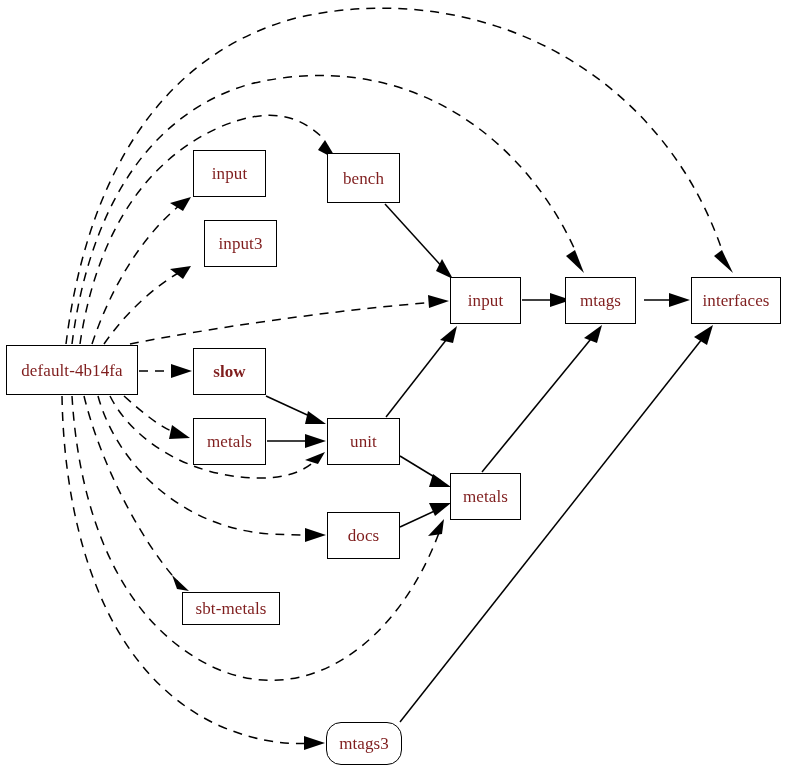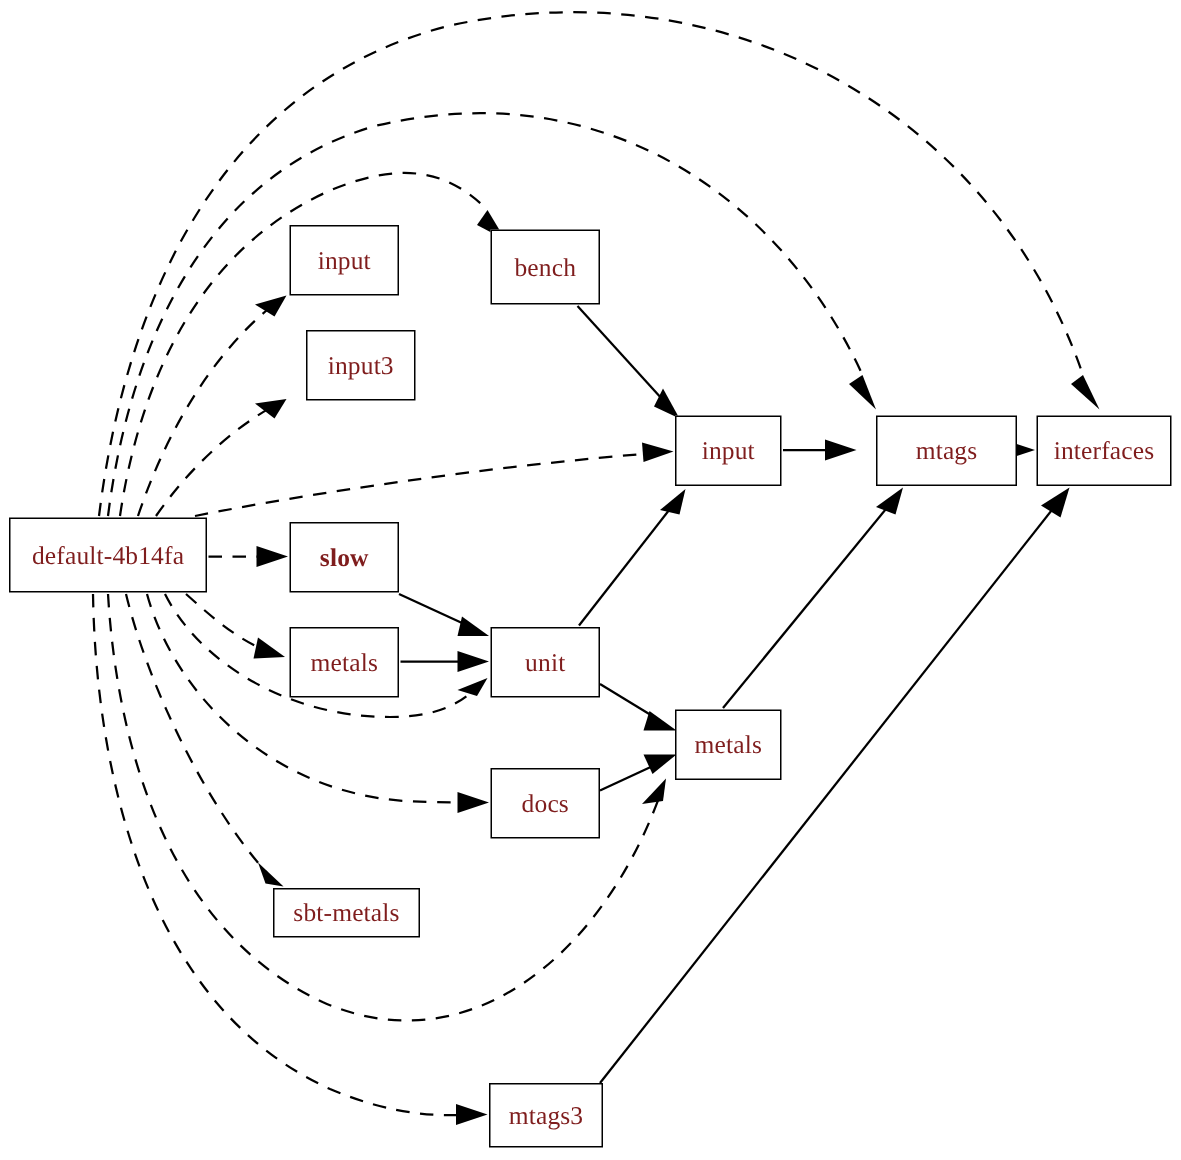--- a/index.html
+++ b/index.html
@@ -208,29 +208,29 @@
   </div>
 
   <div class="node-box" style="left:450px; top:473px; width:71px; height:47px;">
     <span>metals</span>
   </div>
 
   <div class="node-box" style="left:450px; top:277px; width:71px; height:47px;">
     <span>input</span>
   </div>
 
-  <div class="node-box" style="left:584px; top:277px; width:94px; height:47px;">
+  <div class="node-box" style="left:565px; top:277px; width:71px; height:47px;">
     <span>mtags</span>
   </div>
 
   <div class="node-box" style="left:691px; top:277px; width:90px; height:47px;">
     <span>interfaces</span>
   </div>
 
   <div class="node-box" style="left:182px; top:592px; width:98px; height:33px;">
     <span>sbt-metals</span>
   </div>
 
-  <div class="node-box" style="left:326px; top:722px; width:76px; height:43px;">
+  <div class="node-box" style="left:326px; top:722px; width:76px; height:43px;border-radius:15px;">
     <span>mtags3</span>
   </div>
 
 </div>
 
 </body></html>

